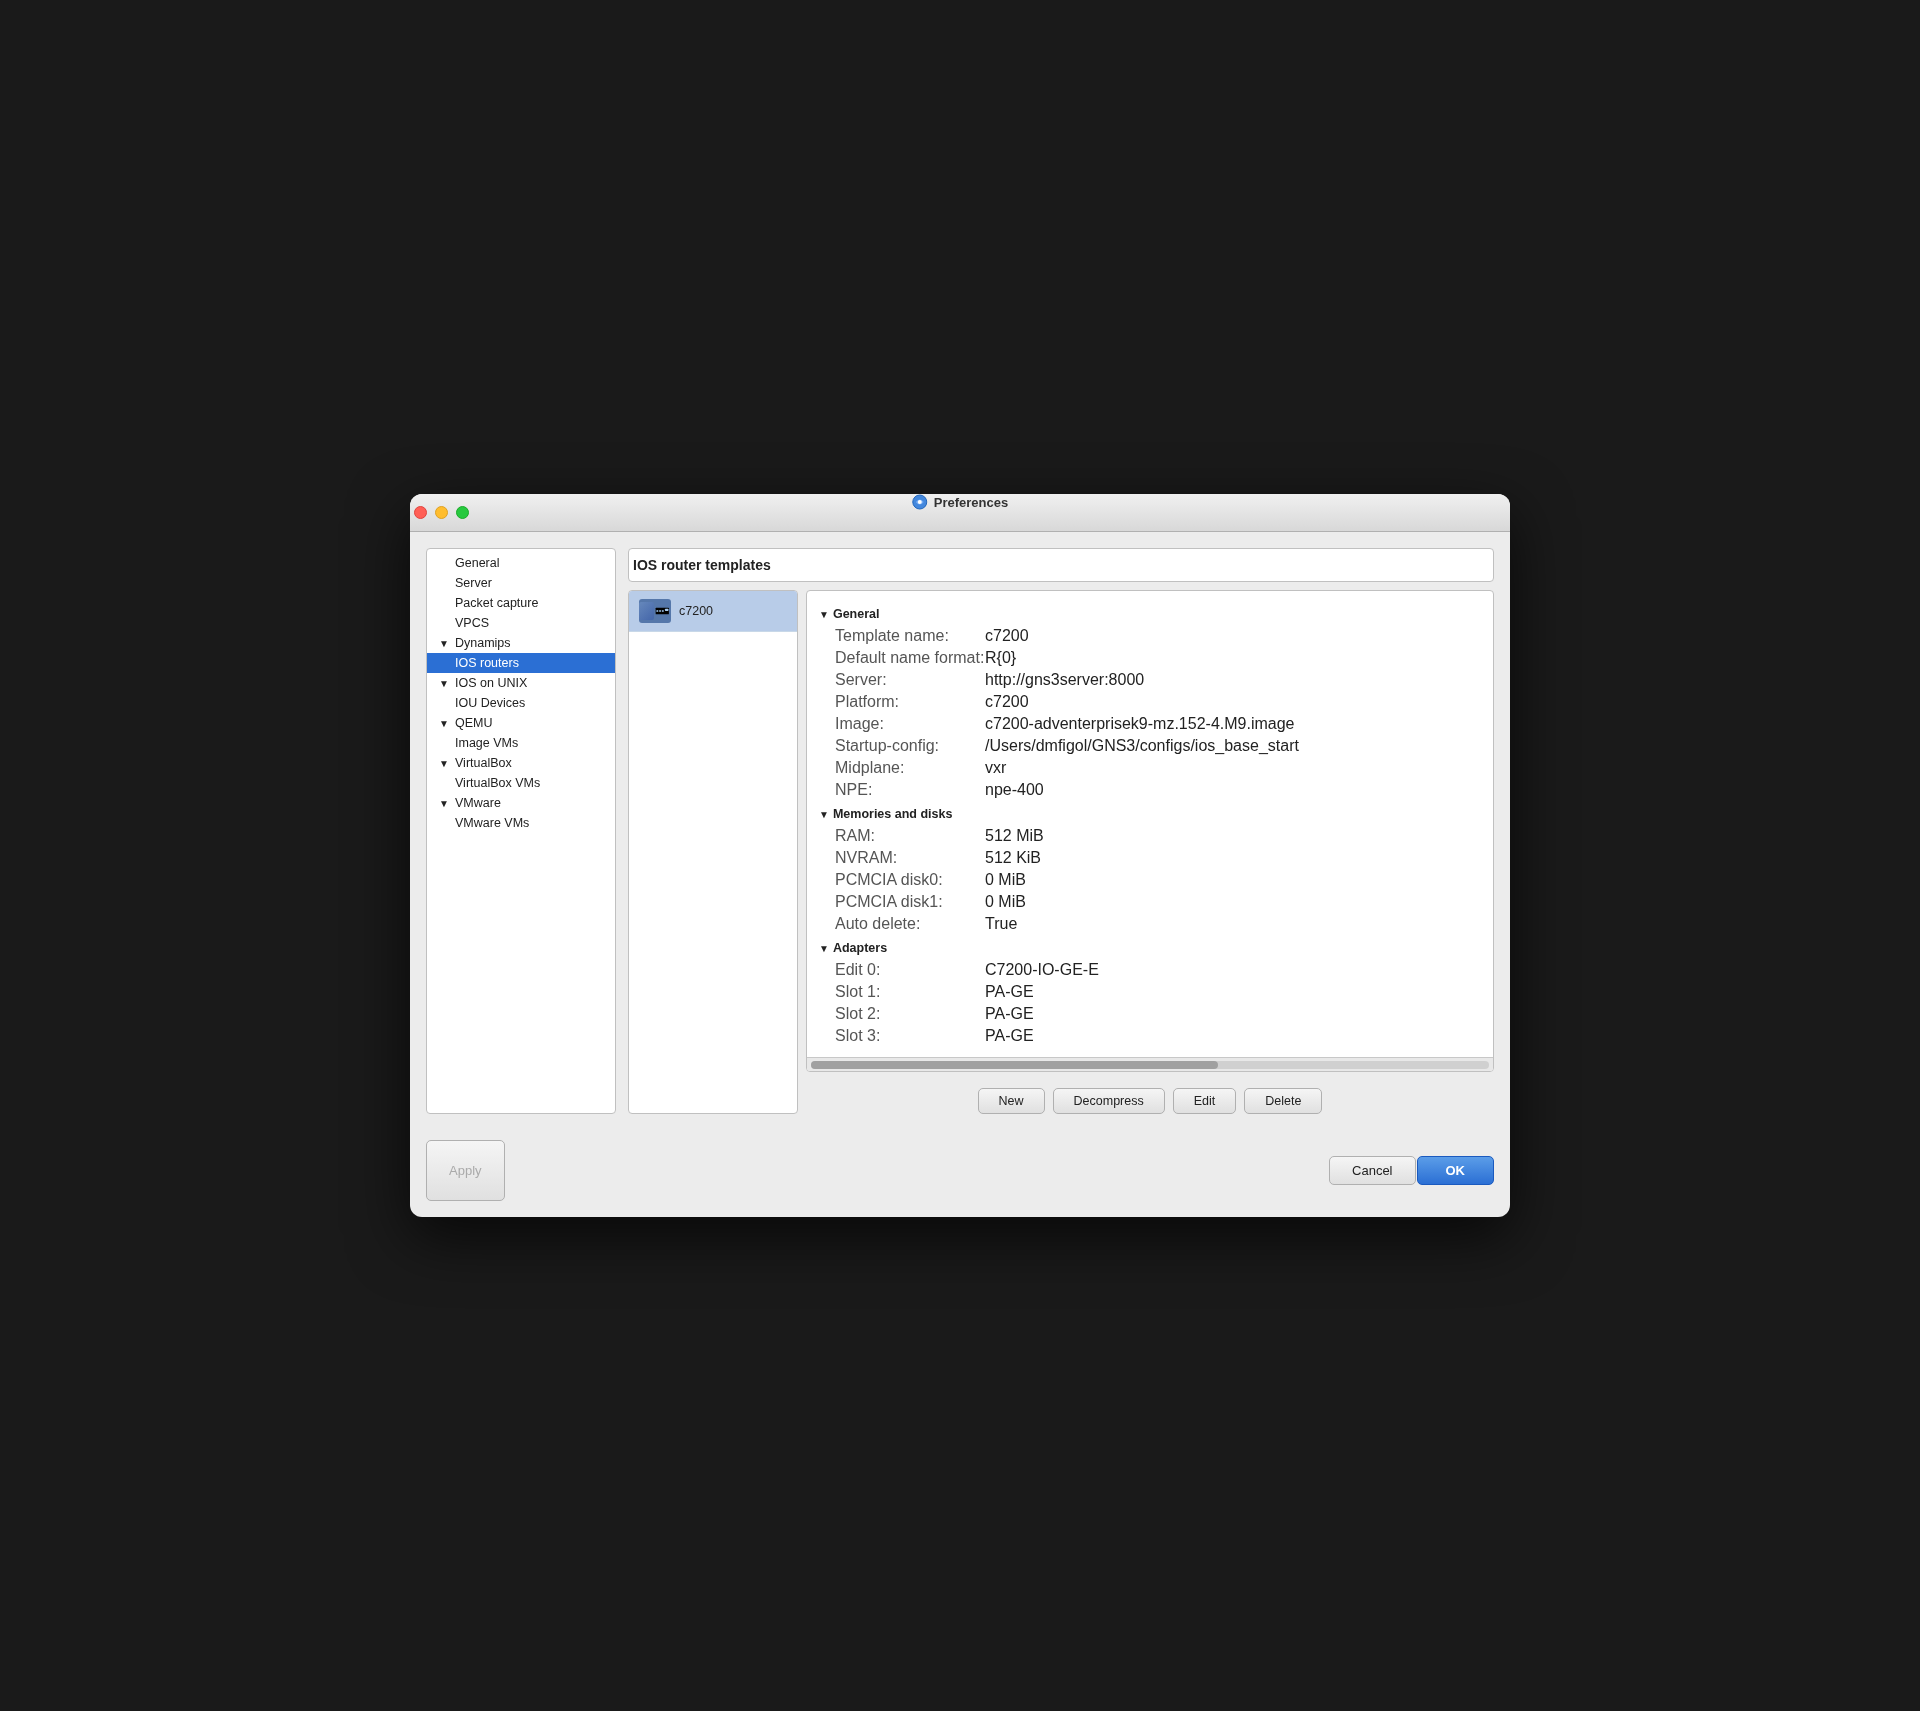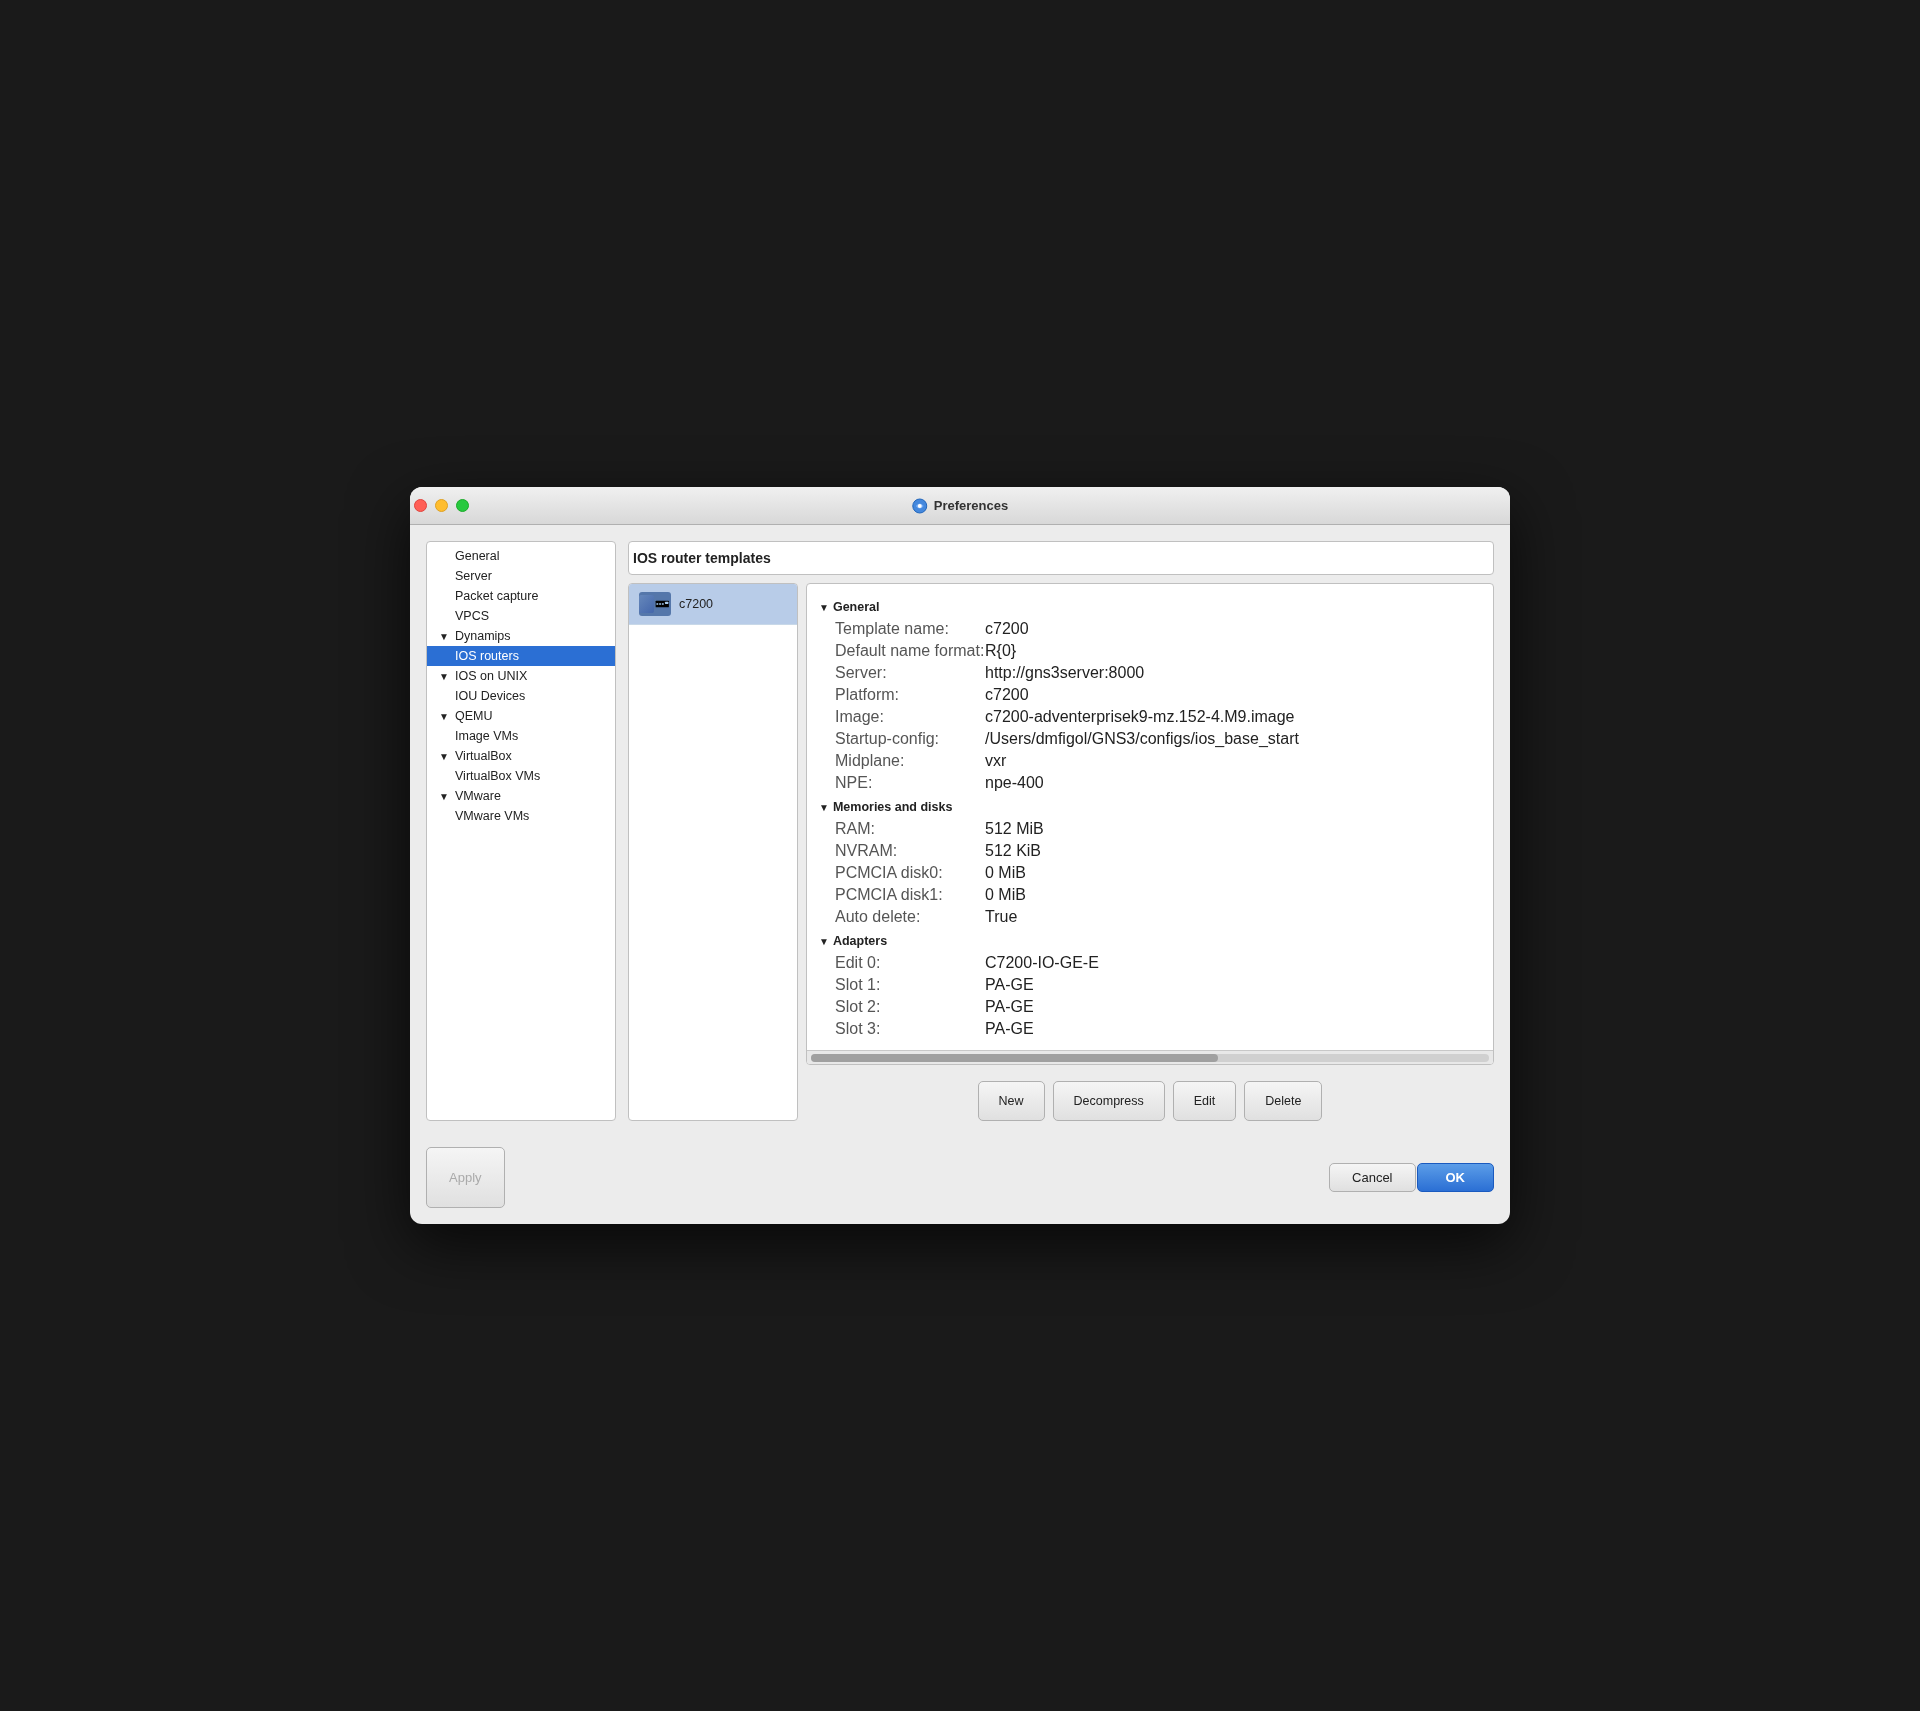--- a/index.html
+++ b/index.html
@@ -21,21 +21,20 @@
       overflow: hidden;
       display: flex;
       flex-direction: column;
     }
 
     
     .titlebar {
       background: linear-gradient(to bottom, #f0f0f0, #d8d8d8);
       height: 38px;
       display: flex;
-      align-items: center;
       padding: 0 4px;
       border-bottom: 1px solid #b0b0b0;
       position: relative;
     }
 
     .traffic-lights {
       display: flex;
       gap: 8px;
       align-items: center;
     }
@@ -261,21 +260,21 @@
 
     
     .action-buttons {
       display: flex;
       gap: 8px;
       padding: 8px 4px 0 4px;
       justify-content: center;
     }
 
     .action-btn {
-      padding: 12px 20px;
+      padding: 5px 20px;
       background: linear-gradient(to bottom, #f5f5f5, #e0e0e0);
       border: 1px solid #b0b0b0;
       border-radius: 5px;
       font-size: 12.5px;
       cursor: pointer;
       color: #222;
     }
 
     
     .bottom-bar {

